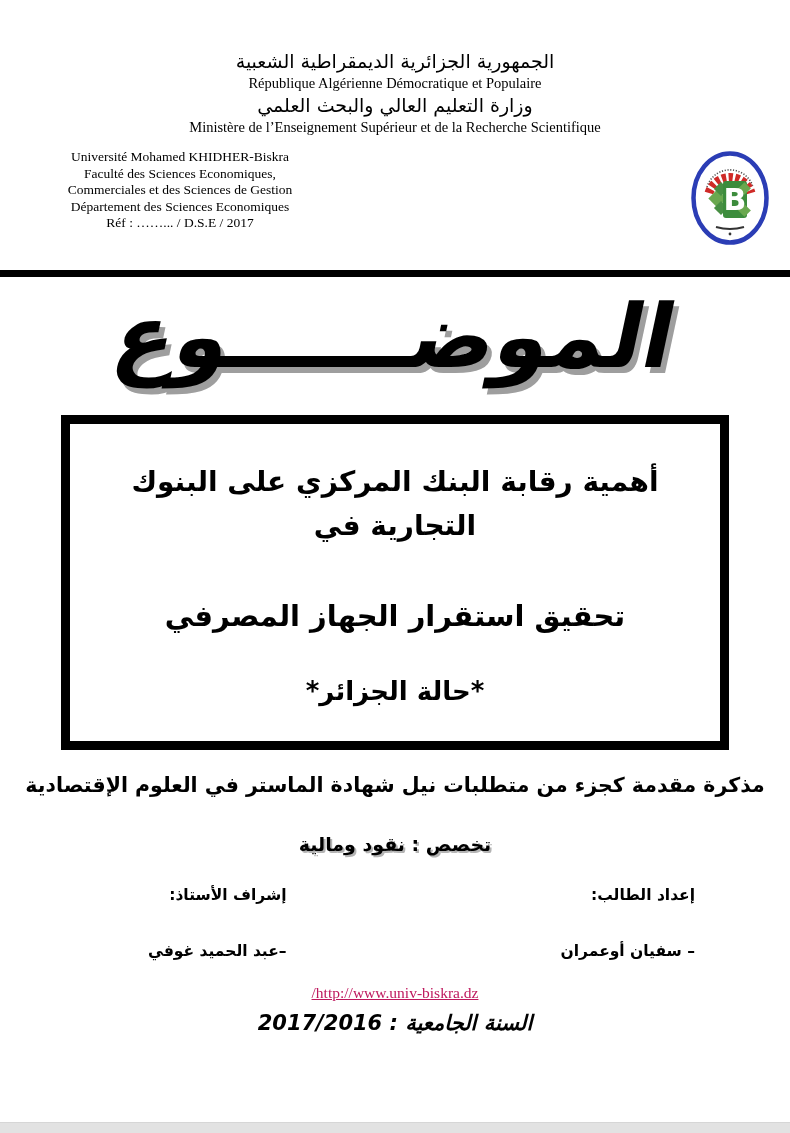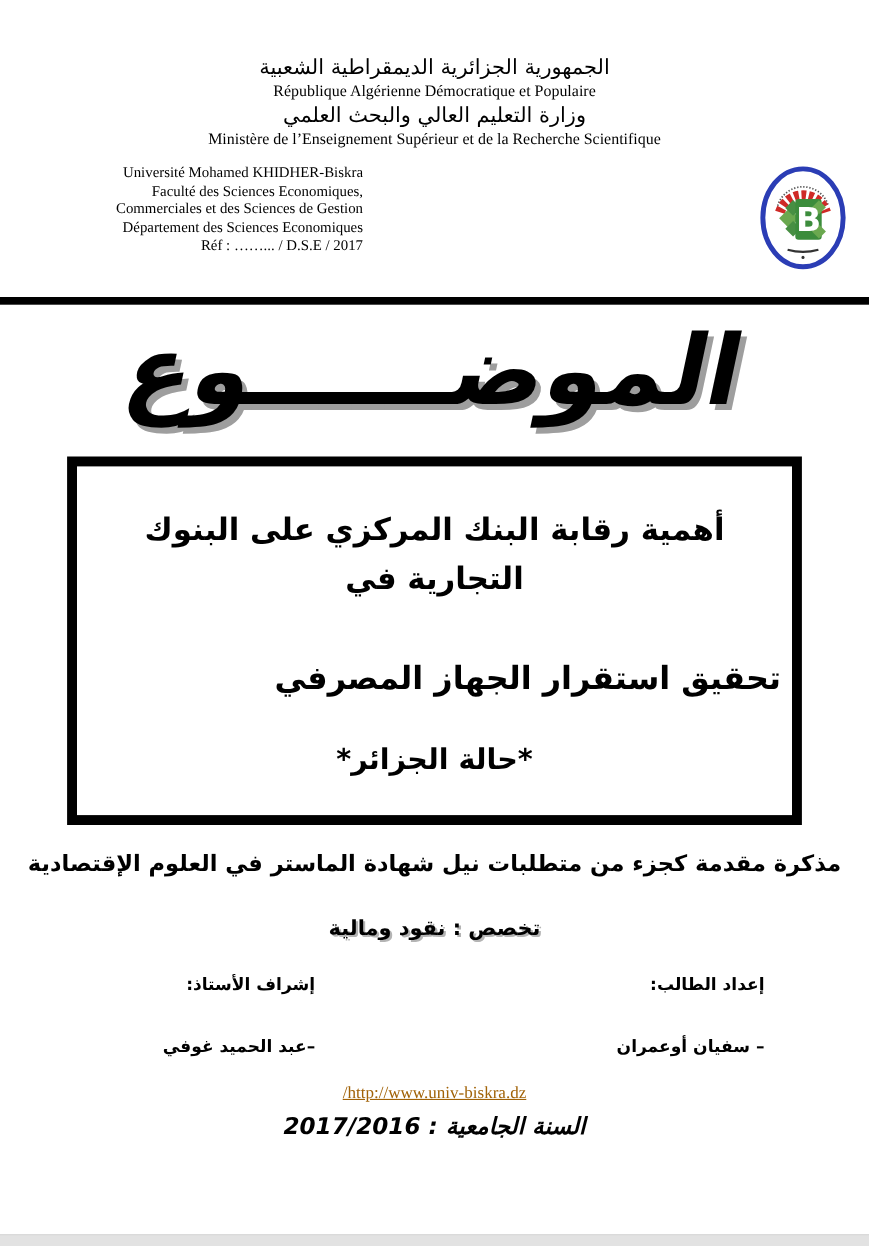--- a/index.html
+++ b/index.html
@@ -16,21 +16,21 @@
   
   .top-header { padding-top: 50px; text-align: center; }
   .top-header .ar { font-size: 19px; line-height: 22px; direction: rtl; }
   .top-header .fr { font-size: 14.5px; line-height: 22px; text-align: center; }
 
   
   .inst-row {
     display: flex; justify-content: space-between; align-items: flex-start;
     margin-top: 11px; padding: 0 20px 0 30px;
   }
-  .inst-left { width: 300px; font-size: 13.5px; line-height: 16.5px; text-align: right; }
+  .inst-left { width: 300px; font-size: 13.5px; line-height: 16.5px; text-align: center; }
   .inst-logo { width: 80px; height: 95px; margin-top: 2px; flex: 0 0 auto; }
   .inst-right { width: 285px; direction: rtl; text-align: right; font-size: 12.5px; line-height: 21px; }
 
   
   .divider { margin-top: 24px; height: 7px; background: #000; width: 100%; }
 
   
   .subject-banner {
     direction: rtl; text-align: center;
     font-size: 88px; font-weight: bold; line-height: 116px;
@@ -42,21 +42,21 @@
 
   
   .title-box {
     box-sizing: border-box;
     width: 668px; margin: 20px auto 0;
     border: 9px solid #000;
     direction: rtl; text-align: center;
     padding: 36px 10px 30px;
   }
   .title-box .t1 { font-size: 28px; font-weight: bold; line-height: 44px; }
-  .title-box .t2 { font-size: 29px; font-weight: bold; line-height: 44px; margin-top: 46px; text-align: right; }
+  .title-box .t2 { font-size: 29px; font-weight: bold; line-height: 44px; margin-top: 46px; }
   .title-box .t3 { font-size: 26px; font-weight: bold; line-height: 40px; margin-top: 33px; }
 
   
   .memo-line {
     direction: rtl; text-align: center;
     font-size: 20.5px; font-weight: bold;
     margin-top: 23px;
   }
   .specialty-line {
     direction: rtl; text-align: center;
@@ -74,21 +74,21 @@
   }
   .person-col { font-weight: bold; font-size: 15.5px; }
   .person-col .name { margin-top: 38px; }
   .student-col { text-align: right; }
   .supervisor-col { text-align: right; }
 
   
   .website-line { text-align: center; margin-top: 23px; }
   .website-link {
     font-family: "Liberation Serif", serif;
-    font-size: 15.5px; color: #a16207;
+    font-size: 15.5px; color: #be185d;
     text-decoration: underline; cursor: pointer;
   }
   .academic-year {
     direction: rtl; text-align: center;
     margin-top: 9px;
     font-size: 21px; font-weight: bold; font-style: italic;
   }
 
   
   .bottom-bar {

